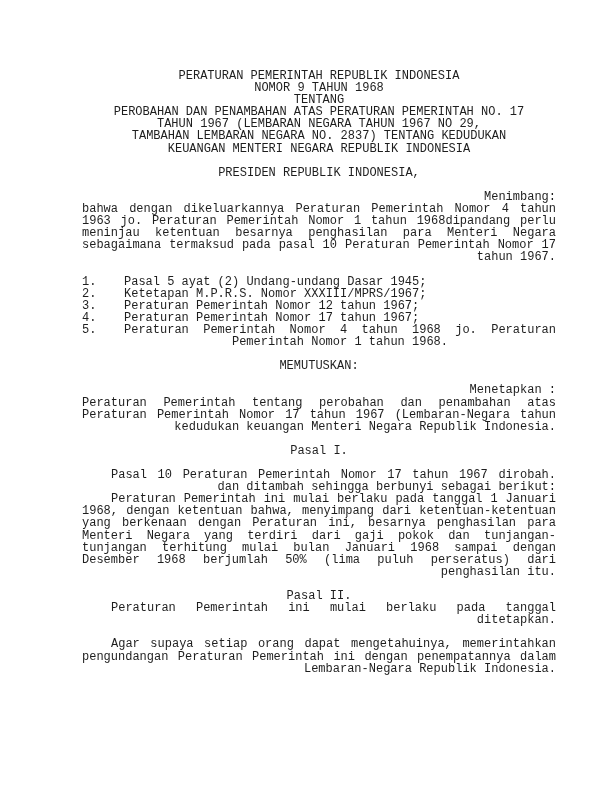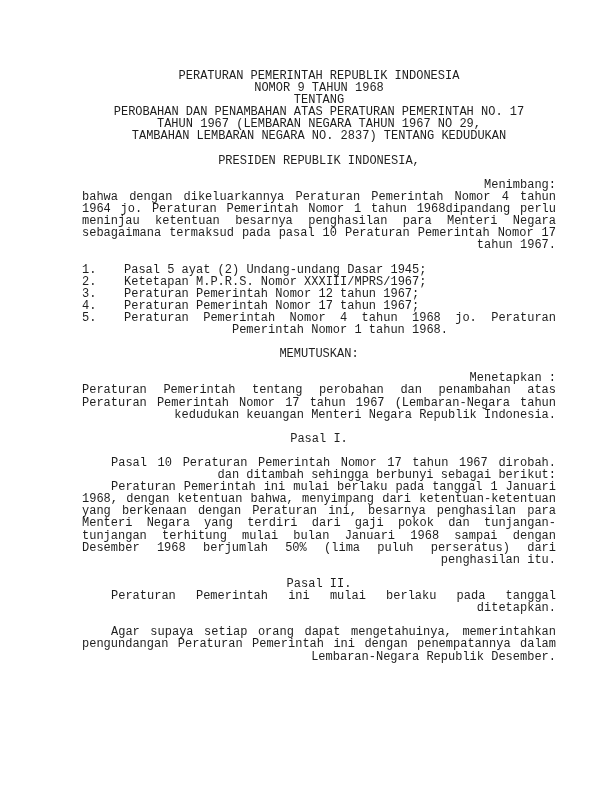--- a/index.html
+++ b/index.html
@@ -46,26 +46,27 @@
 <body>
 
 <div class="page" style="background: rgb(255, 255, 255); color: rgb(30, 30, 30);">
   <div class="textcol" id="doc-lines">
       <div class="line c">PERATURAN PEMERINTAH REPUBLIK INDONESIA</div>
       <div class="line c">NOMOR 9 TAHUN 1968</div>
       <div class="line c">TENTANG</div>
       <div class="line c">PEROBAHAN DAN PENAMBAHAN ATAS PERATURAN PEMERINTAH NO. 17</div>
       <div class="line c">TAHUN 1967 (LEMBARAN NEGARA TAHUN 1967 NO 29,</div>
       <div class="line c">TAMBAHAN LEMBARAN NEGARA NO. 2837) TENTANG KEDUDUKAN</div>
+      <div class="line c">KEUANGAN MENTERI NEGARA REPUBLIK INDONESIA</div>
       <div class="line blank"></div>
       <div class="line c">PRESIDEN REPUBLIK INDONESIA,</div>
       <div class="line blank"></div>
       <div class="line l">Menimbang:</div>
       <div class="line jf">bahwa dengan dikeluarkannya Peraturan Pemerintah Nomor 4 tahun</div>
-      <div class="line jf">1964 jo. Peraturan Pemerintah Nomor 1 tahun 1968dipandang perlu</div>
+      <div class="line jf">1963 jo. Peraturan Pemerintah Nomor 1 tahun 1968dipandang perlu</div>
       <div class="line jf">meninjau ketentuan besarnya penghasilan para Menteri Negara</div>
       <div class="line jf">sebagaimana termaksud pada pasal 10 Peraturan Pemerintah Nomor 17</div>
       <div class="line l">tahun 1967.</div>
       <div class="line blank"></div>
       <div class="line li">
         <span class="num">1.</span>
         <span class="li-txt">Pasal 5 ayat (2) Undang-undang Dasar 1945;</span>
       </div>
       <div class="line li">
         <span class="num">2.</span>
@@ -103,15 +104,15 @@
       <div class="line jf">tunjangan terhitung mulai bulan Januari 1968 sampai dengan</div>
       <div class="line jf">Desember 1968 berjumlah 50% (lima puluh perseratus) dari</div>
       <div class="line l">penghasilan itu.</div>
       <div class="line blank"></div>
       <div class="line c">Pasal II.</div>
       <div class="line ind-jf">Peraturan Pemerintah ini mulai berlaku pada tanggal</div>
       <div class="line l">ditetapkan.</div>
       <div class="line blank"></div>
       <div class="line ind-jf">Agar supaya setiap orang dapat mengetahuinya, memerintahkan</div>
       <div class="line jf">pengundangan Peraturan Pemerintah ini dengan penempatannya dalam</div>
-      <div class="line l">Lembaran-Negara Republik Desember.</div>
+      <div class="line l">Lembaran-Negara Republik Indonesia.</div>
     </div>
 </div>
 
 </body></html>

